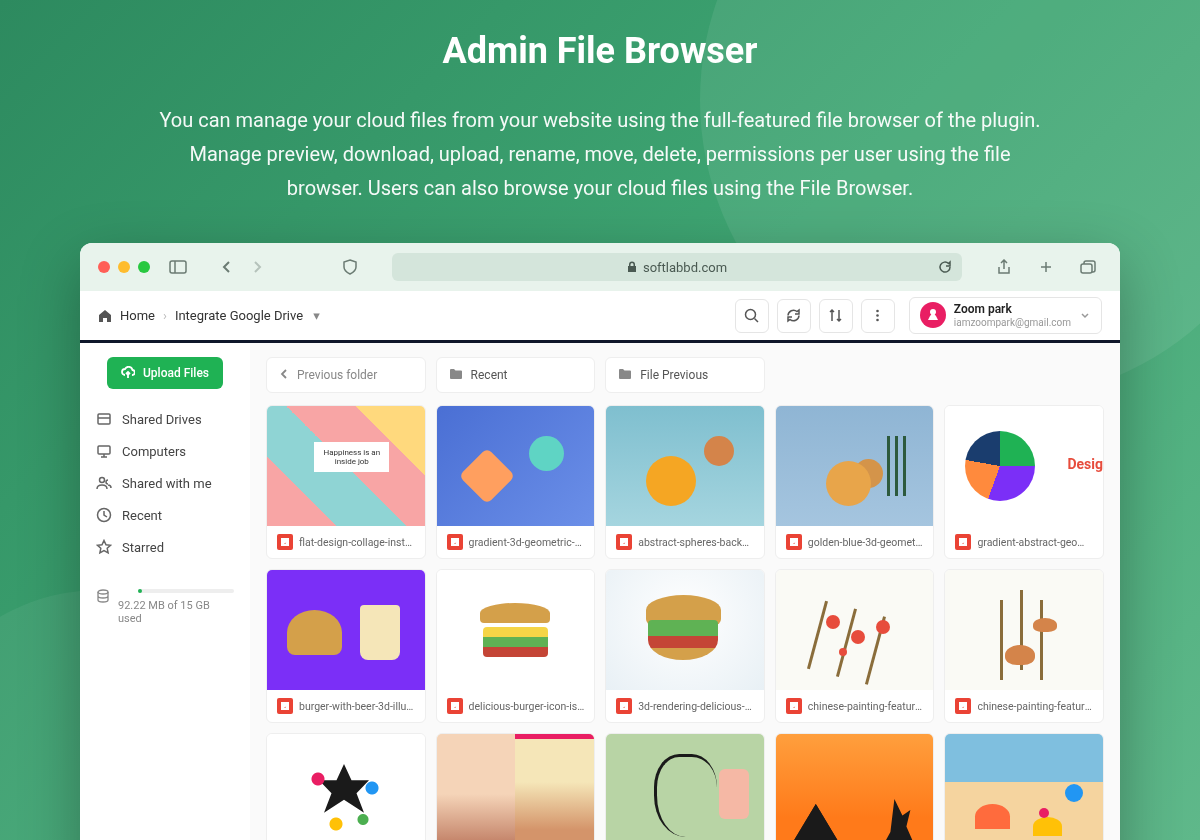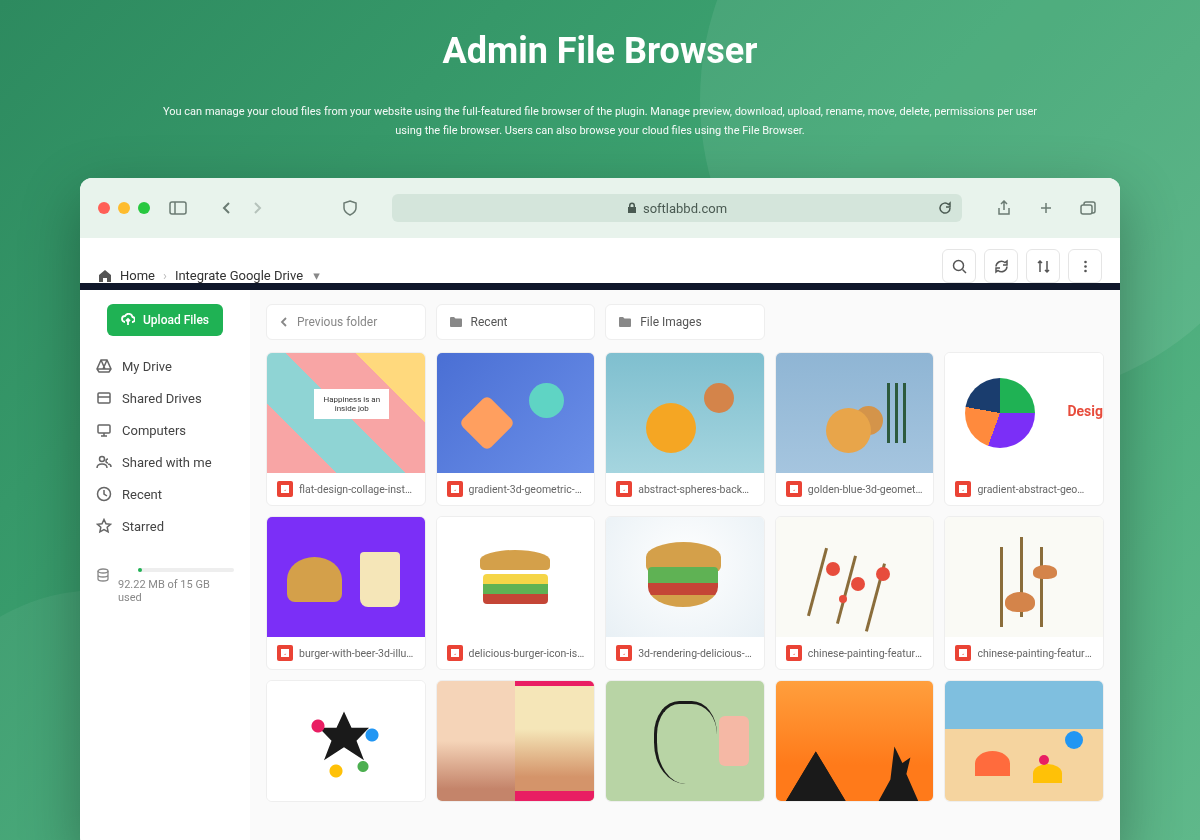--- a/index.html
+++ b/index.html
@@ -2,37 +2,37 @@
 <html><head>
 <meta charset="utf-8">
 <style>
 * { margin: 0; padding: 0; box-sizing: border-box; font-family: -apple-system, BlinkMacSystemFont, "Segoe UI", Roboto, sans-serif; }
 body { width: 1200px; height: 840px; overflow: hidden; background: linear-gradient(135deg, #2d8a5f 0%, #3fa673 50%, #5fb88a 100%); position: relative; }
 body::before { content: ''; position: absolute; width: 600px; height: 600px; border-radius: 50%; background: rgba(255,255,255,0.08); top: -200px; right: -100px; }
 body::after { content: ''; position: absolute; width: 400px; height: 400px; border-radius: 50%; background: rgba(255,255,255,0.06); bottom: -150px; left: -100px; }
 
 .hero { text-align: center; padding: 30px 150px 20px; color: #fff; position: relative; z-index: 1; }
 .hero h1 { font-size: 36px; font-weight: 700; margin-bottom: 31px; }
-.hero p { font-size: 11px; line-height: 1.7; opacity: 0.95; }
+.hero p { font-size: 20px; line-height: 1.7; opacity: 0.95; }
 
 .window { position: relative; z-index: 2; margin: 18px auto 0; width: 1040px; background: #fff; border-radius: 12px; box-shadow: 0 20px 60px rgba(0,0,0,0.3); overflow: hidden; }
 
-.titlebar { height: 60px; background: #e8f3ec; display: flex; align-items: center; padding: 0 18px; gap: 14px; }
+.titlebar { height: 48px; background: #e8f3ec; display: flex; align-items: center; padding: 0 18px; gap: 14px; }
 .traffic { display: flex; gap: 8px; }
 .traffic span { width: 12px; height: 12px; border-radius: 50%; }
 .tr-red { background: #ff5f57; }
 .tr-yel { background: #febc2e; }
 .tr-grn { background: #28c840; }
 .tb-icon { color: #6b7b73; display: flex; align-items: center; justify-content: center; width: 28px; height: 28px; cursor: pointer; }
 .tb-nav { display: flex; gap: 4px; margin-left: 6px; }
 .urlbar { flex: 1; height: 28px; background: #d4e5db; border-radius: 6px; margin: 0 14px; display: flex; align-items: center; justify-content: center; gap: 6px; color: #4a5a52; font-size: 13px; position: relative; }
 .urlbar .refresh { position: absolute; right: 10px; }
 .tb-right { display: flex; gap: 14px; }
 
-.toolbar { height: 52px; display: flex; align-items: flex-end; padding: 0 18px; border-bottom: 7px solid #0f172a; }
+.toolbar { height: 52px; display: flex; align-items: center; padding: 0 18px; border-bottom: 3px solid #0f172a; }
 .breadcrumb { display: flex; align-items: center; gap: 8px; font-size: 13px; color: #333; }
 .breadcrumb .home-ic { color: #555; }
 .breadcrumb .sep { color: #bbb; }
 .breadcrumb .dd { color: #888; margin-left: 2px; }
 .toolbar-spacer { flex: 1; }
 .tool-btn { width: 34px; height: 34px; border: 1px solid #e5e5e5; border-radius: 6px; display: flex; align-items: center; justify-content: center; margin-left: 8px; color: #555; cursor: pointer; }
 .account { display: flex; align-items: center; gap: 8px; margin-left: 14px; padding: 4px 10px; border: 1px solid #e5e5e5; border-radius: 6px; cursor: pointer; }
 .avatar { width: 26px; height: 26px; border-radius: 50%; background: #e91e63; display: flex; align-items: center; justify-content: center; }
 .avatar svg { fill: #fff; }
 .acct-text { line-height: 1.2; }
@@ -45,21 +45,21 @@
 .side-item { display: flex; align-items: center; gap: 10px; padding: 8px 6px; font-size: 13px; color: #444; cursor: pointer; }
 .side-item svg { color: #666; flex-shrink: 0; }
 .storage { margin-top: 26px; padding: 0 6px; }
 .storage-bar { height: 4px; background: #eee; border-radius: 2px; margin-left: 20px; margin-bottom: 6px; position: relative; }
 .storage-bar::before { content: ''; position: absolute; left: 0; top: 0; bottom: 0; width: 4%; background: #1fb254; border-radius: 2px; }
 .storage-row { display: flex; gap: 8px; align-items: flex-start; }
 .storage-text { font-size: 11px; color: #888; }
 
 .main { flex: 1; padding: 14px 16px; background: #fafafa; overflow-y: hidden; }
 .folder-row { display: grid; grid-template-columns: repeat(5, 1fr); gap: 10px; margin-bottom: 12px; }
-.folder-card { background: #fff; border: 1px solid #eee; border-radius: 6px; padding: 10px 12px; display: flex; align-items: center; gap: 8px; font-size: 12px; color: #555; cursor: pointer; }
+.folder-card { background: #fff; border: 1px solid #eee; border-radius: 6px; padding: 10px 12px; display: flex; gap: 8px; font-size: 12px; color: #555; cursor: pointer; }
 .folder-card.prev { color: #888; }
 .folder-ic { color: #888; }
 
 .grid { display: grid; grid-template-columns: repeat(5, 1fr); gap: 10px; }
 .card { background: #fff; border: 1px solid #eee; border-radius: 6px; overflow: hidden; cursor: pointer; }
 .thumb { height: 120px; position: relative; overflow: hidden; }
 .card-foot { padding: 8px 10px; display: flex; align-items: center; gap: 6px; }
 .img-ic { width: 16px; height: 16px; background: #ea4335; border-radius: 2px; display: flex; align-items: center; justify-content: center; flex-shrink: 0; }
 .img-ic svg { fill: #fff; }
 .fname { font-size: 10.5px; color: #666; white-space: nowrap; overflow: hidden; text-overflow: ellipsis; }
@@ -206,36 +206,44 @@
           <path d="M4 2v11M2 4l2-2 2 2M11 13V2M9 11l2 2 2-2"></path>
         </svg>
       </div>
     <div class="tool-btn">
         <svg width="15" height="15" viewBox="0 0 15 15" fill="currentColor">
           <circle cx="7.5" cy="3" r="1.3"></circle>
           <circle cx="7.5" cy="7.5" r="1.3"></circle>
           <circle cx="7.5" cy="12" r="1.3"></circle>
         </svg>
       </div>
+    <div class="account">
+      <div class="avatar">
+          <svg width="14" height="14" viewBox="0 0 14 14">
+            <path d="M7 1a3 3 0 00-3 3c0 1 .5 2 1.3 2.5L4 8l-2 4h10l-2-4-1.3-1.5C9.5 6 10 5 10 4a3 3 0 00-3-3z"></path>
+          </svg>
+        </div>
+      <div class="acct-text">
+        <div class="acct-name">Zoom park</div>
+        <div class="acct-email">iamzoompark@gmail.com</div>
+      </div>
+      <svg width="12" height="12" viewBox="0 0 12 12" fill="none" stroke="#999" stroke-width="1.5">
+          <path d="M3 5l3 3 3-3"></path>
+        </svg>
+    </div>
   </div>
 
   <div class="body">
     <div class="sidebar">
       <div class="upload-btn">
         <svg width="14" height="14" viewBox="0 0 14 14" fill="none" stroke="#fff" stroke-width="1.8">
             <path d="M4 9a3 3 0 010-6 4 4 0 017.5 1A2.5 2.5 0 0111 9M7 12V6M5 8l2-2 2 2"></path>
           </svg>
         <span>Upload Files</span>
       </div>
-      <div class="side-item">
-          <svg width="16" height="16" viewBox="0 0 16 16" fill="none" stroke="currentColor" stroke-width="1.5">
-            <path d="M5 2L1 11l2 3h10l2-3L11 2H5zm0 0l4 9M11 2l-4 9M1 11h14"></path>
-          </svg>
-          <span>My Drive</span>
-        </div>
       <div class="side-item">
           <svg width="16" height="16" viewBox="0 0 16 16" fill="none" stroke="currentColor" stroke-width="1.5">
             <rect x="2" y="3" width="12" height="10" rx="1"></rect>
             <path d="M2 7h12M5 5h.01M5 9h.01"></path>
           </svg>
           <span>Shared Drives</span>
         </div>
       <div class="side-item">
           <svg width="16" height="16" viewBox="0 0 16 16" fill="none" stroke="currentColor" stroke-width="1.5">
             <rect x="2" y="3" width="12" height="8" rx="1"></rect>
@@ -288,21 +296,21 @@
         <div class="folder-card">
             <svg class="folder-ic" width="14" height="12" viewBox="0 0 14 12" fill="currentColor">
               <path d="M1 2a1 1 0 011-1h3l1.5 1.5H12a1 1 0 011 1V10a1 1 0 01-1 1H2a1 1 0 01-1-1V2z"></path>
             </svg>
             <span>Recent</span>
           </div>
         <div class="folder-card">
             <svg class="folder-ic" width="14" height="12" viewBox="0 0 14 12" fill="currentColor">
               <path d="M1 2a1 1 0 011-1h3l1.5 1.5H12a1 1 0 011 1V10a1 1 0 01-1 1H2a1 1 0 01-1-1V2z"></path>
             </svg>
-            <span>File Images</span>
+            <span>File Previous</span>
           </div>
       </div>
 
       <div class="grid">
         <div class="card">
             <div class="thumb t1"></div>
             <div class="card-foot">
               <div class="img-ic">
                 <svg width="10" height="10" viewBox="0 0 10 10">
                   <path d="M1 1h8v8H1zM1 7l2-2 2 2 3-3 1 1"></path>

